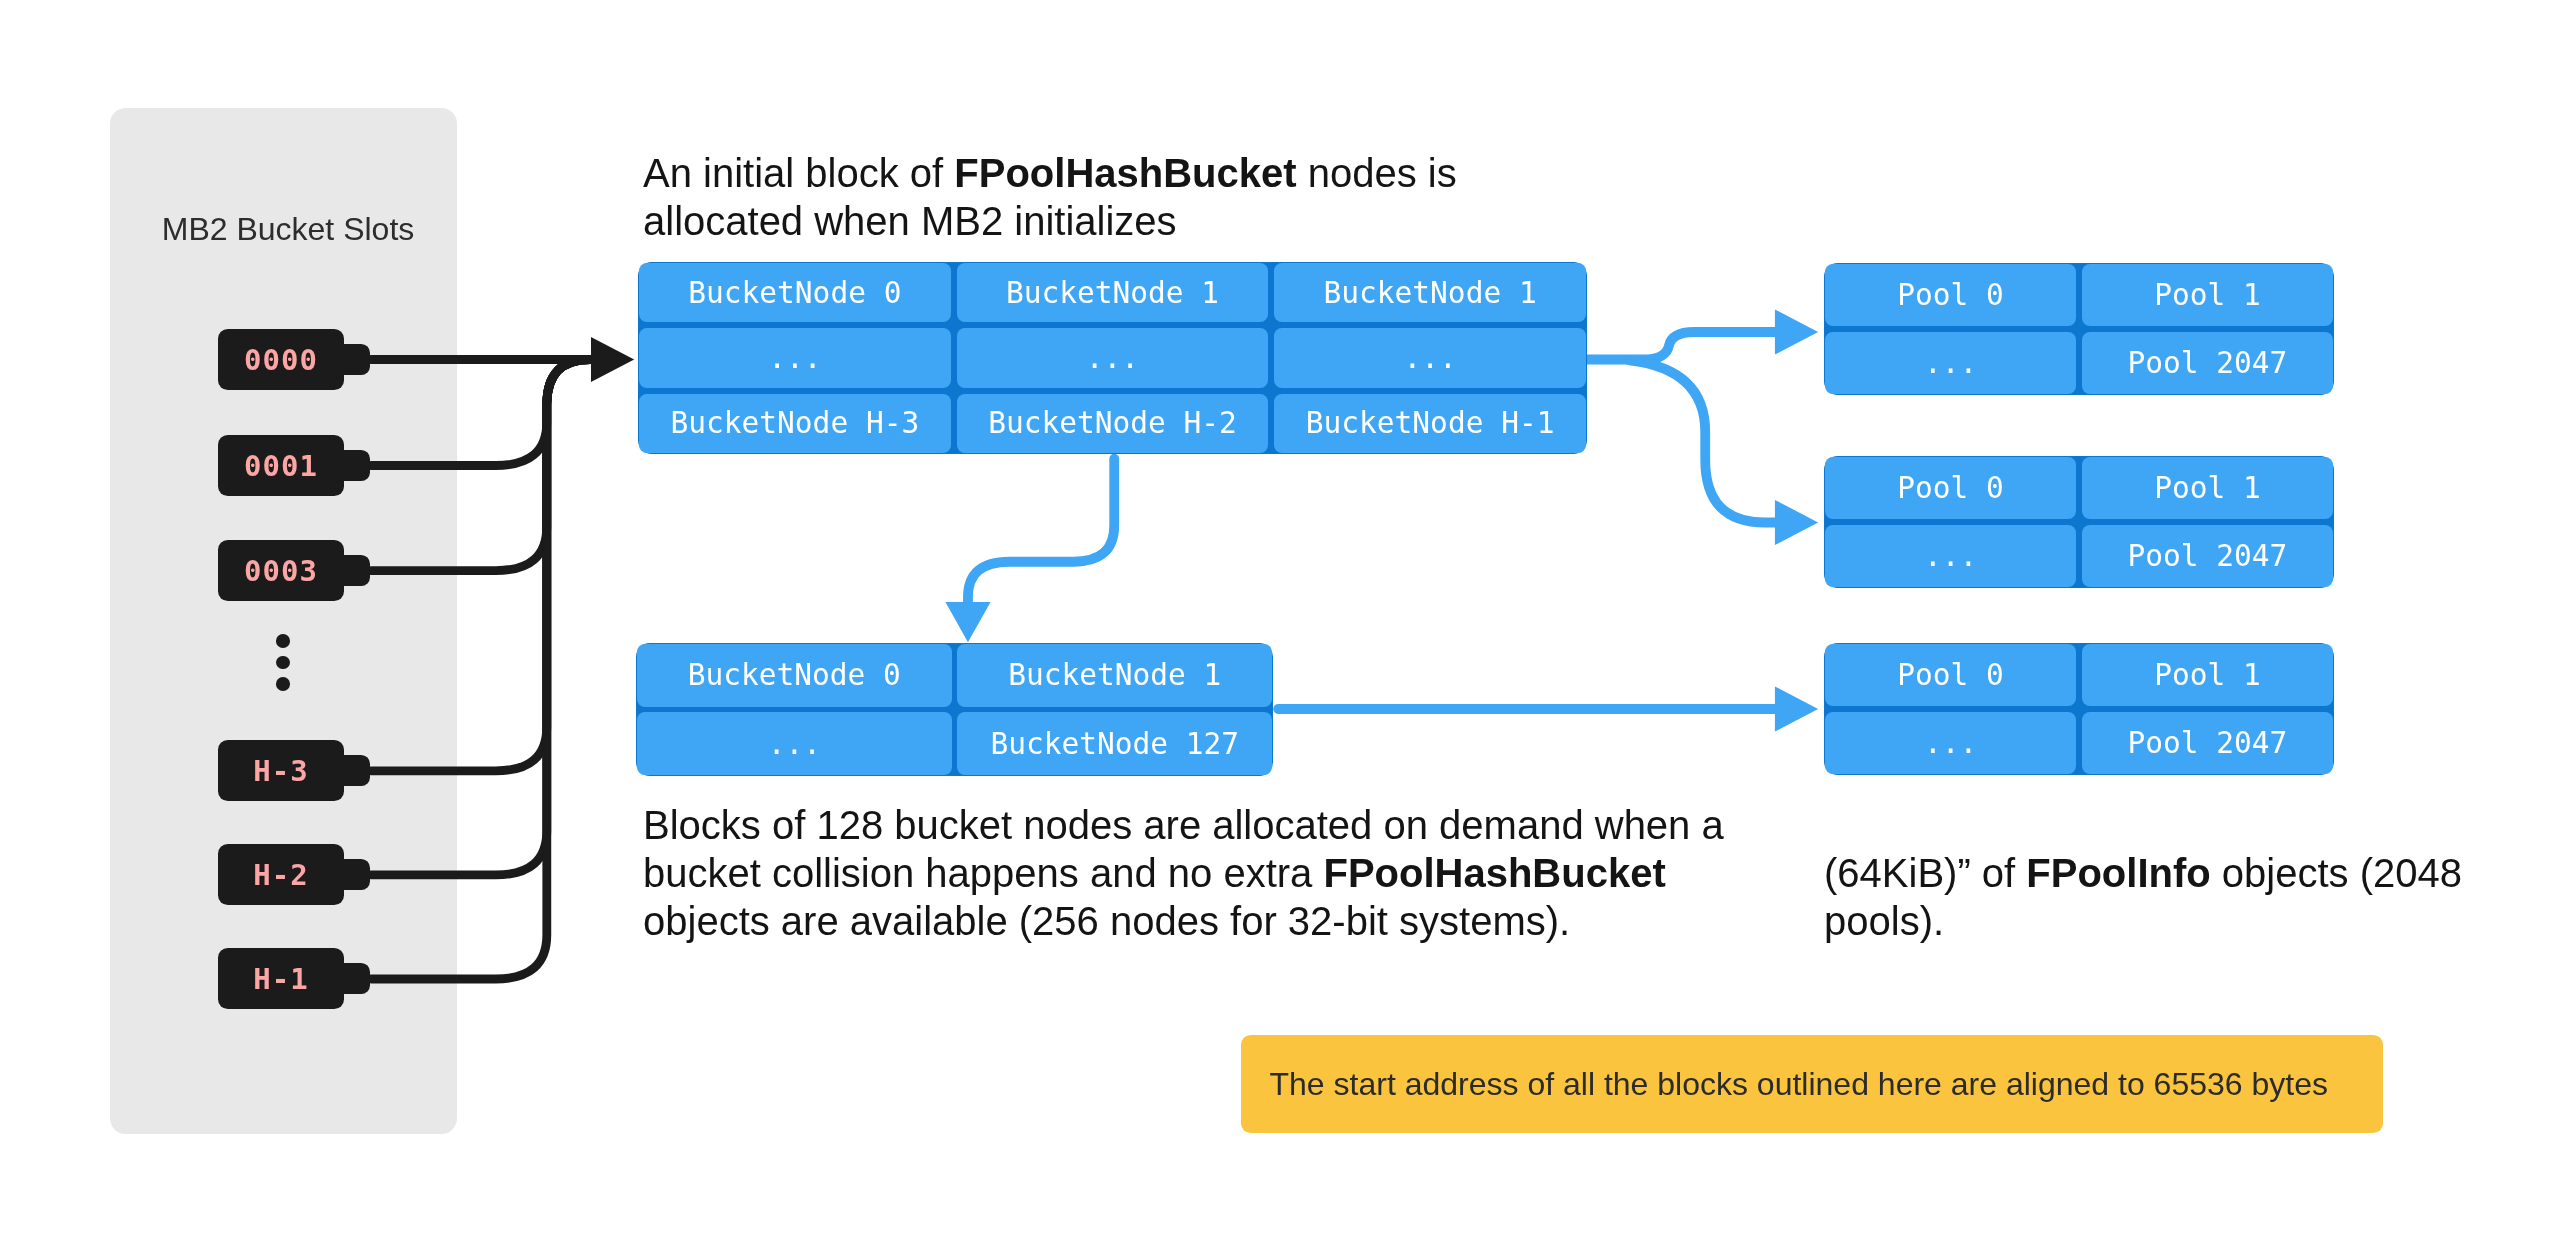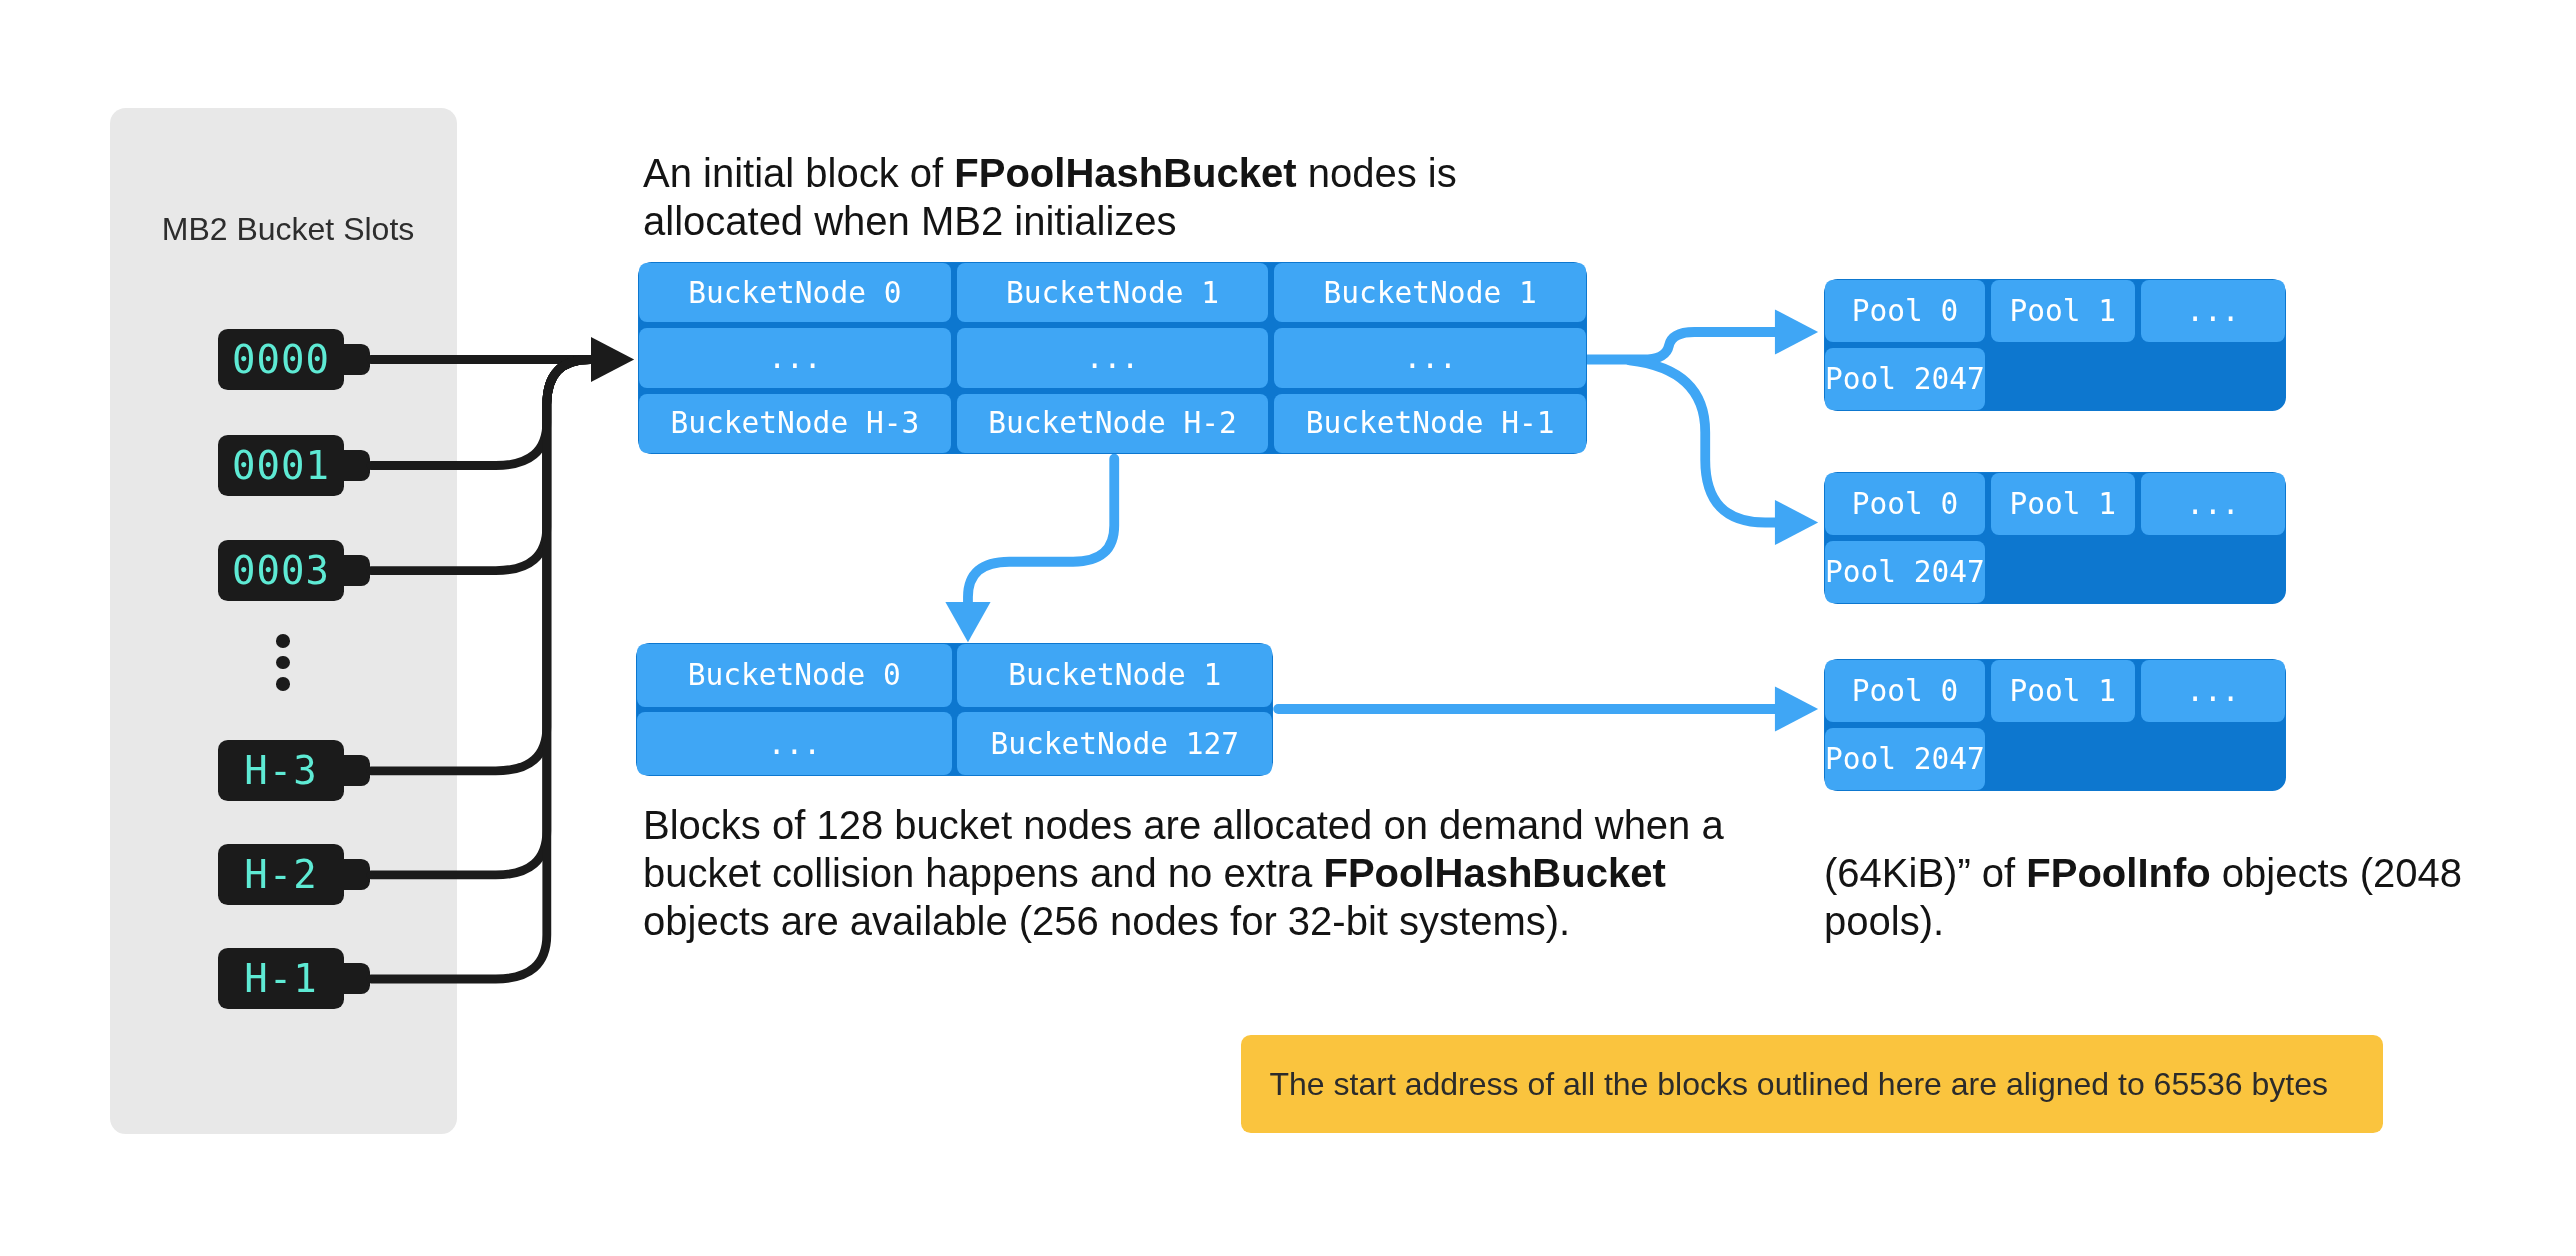--- a/index.html
+++ b/index.html
@@ -18,36 +18,36 @@
   .panel{position:absolute;left:110px;top:108px;width:347px;height:1026px;
          background:var(--panel);border-radius:15.7px;}
   .panel-title{position:absolute;left:110px;top:211px;width:356px;text-align:center;
          font-size:32px;color:#2D2D2D;}
 
   
   .slot{position:absolute;left:218px;width:126px;height:61px;background:var(--ink);
         border-radius:9.8px;display:flex;align-items:center;justify-content:center;}
   .slot::after{content:"";position:absolute;left:124px;top:14.7px;width:27.5px;height:31px;
         background:var(--ink);border-radius:0 8.8px 8.8px 0;}
-  .slot span{color:#5eead4;font-family:"DejaVu Sans Mono",monospace;font-size:39px;font-weight:normal;letter-spacing:1px;}
+  .slot span{color:#fca5a5;font-family:"DejaVu Sans Mono",monospace;font-size:29px;font-weight:bold;letter-spacing:1px;}
 
   .dots{position:absolute;left:276px;top:634px;display:flex;flex-direction:column;gap:7.9px;}
   .dots i{width:13.7px;height:13.7px;border-radius:50%;background:var(--ink);}
 
   
   .block{position:absolute;background:var(--blue-border);border-radius:13.7px;
          padding:1px;display:grid;gap:5.9px;}
   .cell{background:var(--blue-fill);border-radius:7.9px;color:#ffffff;
         font-family:"DejaVu Sans Mono",monospace;font-size:29.5px;
         display:flex;align-items:center;justify-content:center;white-space:pre;}
   .b-initial{left:638px;top:262px;width:949px;height:192px;
         grid-template-columns:repeat(3,1fr);grid-template-rows:repeat(3,1fr);}
   .b-overflow{left:636px;top:643px;width:637px;height:133px;
         grid-template-columns:repeat(2,1fr);grid-template-rows:repeat(2,1fr);}
-  .b-pool{width:462px;height:132px;grid-template-columns:repeat(3,1fr);grid-template-rows:repeat(2,1fr);margin-top:16px;}
+  .b-pool{width:510px;height:132px;grid-template-columns:repeat(2,1fr);grid-template-rows:repeat(2,1fr);}
   .pool-1{left:1824px;top:263px;}
   .pool-2{left:1824px;top:456px;}
   .pool-3{left:1824px;top:643px;}
 
   
   .note{position:absolute;font-size:40px;color:var(--text);line-height:48px;}
   .note b{font-weight:700;}
   .note-top{left:643px;top:149px;}
   .note-bottom{left:643px;top:801px;}
   .note-right{left:1824px;top:801px;}

